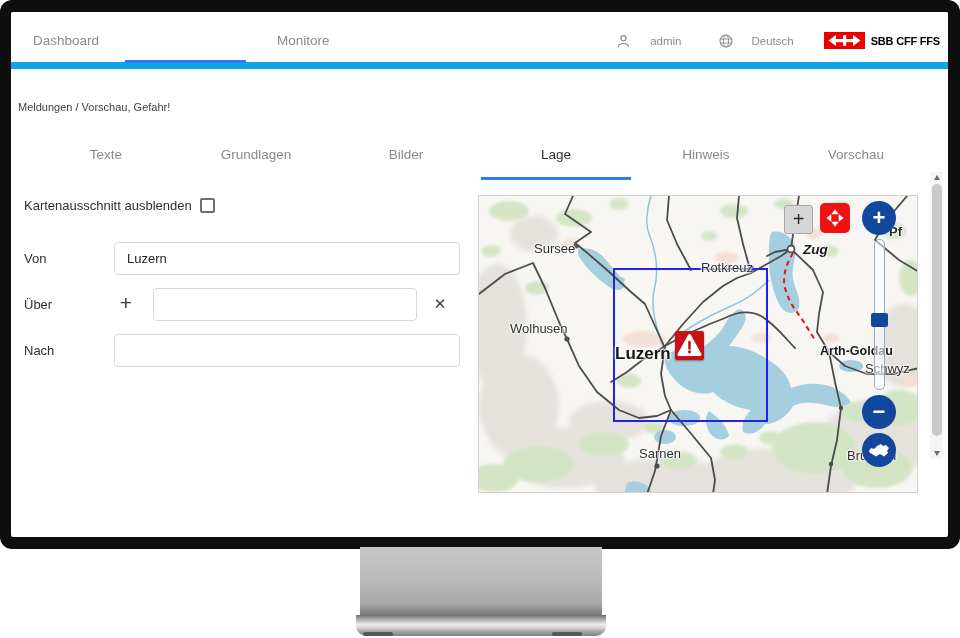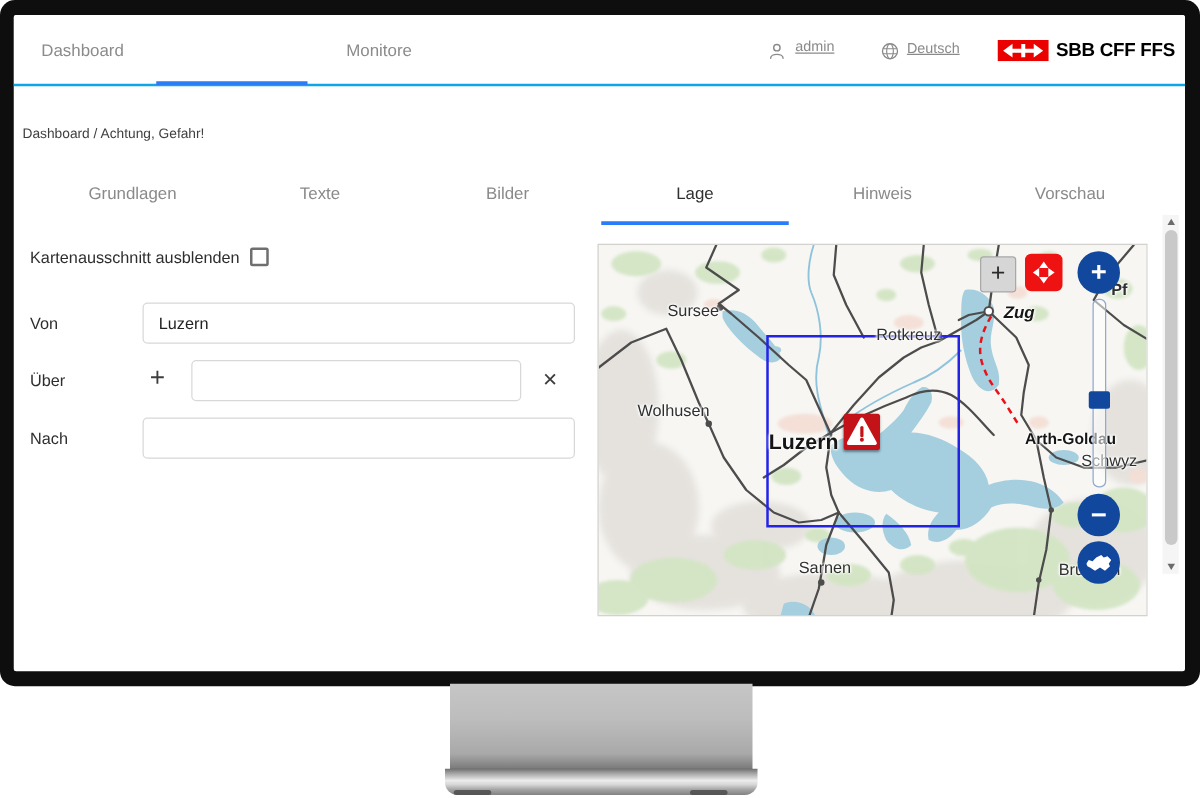--- a/index.html
+++ b/index.html
@@ -14,32 +14,32 @@
   .stand-neck { position:absolute; left:360px; top:547px; width:242px; height:70px;
      background:linear-gradient(180deg,#c6c6c6 0%,#bdbdbd 40%,#a9a9a9 80%,#7d7d7d 96%,#5f5f5f 100%); }
   .stand-base { position:absolute; left:356px; top:615px; width:250px; height:21px;
      border-radius:0 0 10px 10px;
      background:linear-gradient(180deg,#6f6f6f 0%,#9d9d9d 15%,#ececec 45%,#d7d7d7 60%,#a3a3a3 80%,#828282 100%); }
   .foot { position:absolute; bottom:0; width:30px; height:4px; background:#4c4c4c; border-radius:2px; opacity:.85; }
   .foot.l { left:7px; } .foot.r { right:24px; }
 
   
   .navbar { position:absolute; left:0; top:0; width:100%; height:57px; background:#fff;
-            border-bottom:2px solid #0ea5e9; }
+            border-bottom:7px solid #0ea5e9; }
   .nav-item { position:absolute; top:0; height:57px; display:flex; align-items:center;
               font-size:13.5px; color:#8b8b8b; cursor:pointer; }
   .nav-item.active { color:#2f2f2f; }
   .nav-underline { position:absolute; left:114px; bottom:-1px; width:121px; height:3px; background:#2b7cf7; }
   .green-caret { display:inline-block; width:19px; height:10px; background:#1f8a1f;
                  border-radius:0 0 10px 10px; margin-left:5px; transform:translateY(-8px); }
   .nav-right { position:absolute; right:8px; top:0; height:57px; display:flex; align-items:center; }
-  .nav-user, .nav-lang { display:flex; align-items:flex-start; gap:6px; font-size:11.5px; color:#8a8a8a;text-decoration:underline; }
+  .nav-user, .nav-lang { display:flex; align-items:center; gap:18px; font-size:11.5px; color:#8a8a8a; }
   .nav-user { margin-right:36px; } .nav-lang { margin-right:30px; }
   .brand { display:flex; align-items:center; gap:6px; }
-  .brand-text { font-size:15px; font-weight:bold; color:#000; letter-spacing:-.2px; }
+  .brand-text { font-size:11px; font-weight:bold; color:#000; letter-spacing:-.2px; }
 
   
   .breadcrumb { position:absolute; left:7px; top:89px; font-size:11px; color:#3f3f3f; }
 
   
   .tabs { position:absolute; left:20px; top:125px; width:900px; height:34px; display:flex; }
   .tab { flex:1; display:flex; align-items:center; justify-content:center; position:relative;
          font-size:13.5px; color:#8a8a8a; cursor:pointer; }
   .tab.active { color:#303030; }
   .tab.active .tab-underline { position:absolute; left:0; bottom:-9px; width:100%; height:3px; background:#2b7cf7; }
@@ -132,28 +132,28 @@
               <rect x="10" y="7" width="21" height="3.2" fill="#fff"></rect>
               <rect x="19" y="3.2" width="3.2" height="10.6" fill="#fff"></rect>
               <path d="M4.5,8.5 L12,3 L12,14 Z" fill="#fff"></path>
               <path d="M36.5,8.5 L29,3 L29,14 Z" fill="#fff"></path>
             </svg>
             <span class="brand-text">SBB CFF FFS</span>
           </div>
         </div>
       </header>
 
-      <div class="breadcrumb">Dashboard / Achtung, Gefahr!</div>
+      <div class="breadcrumb">Meldungen / Vorschau, Gefahr!</div>
 
       <nav class="tabs">
         <div class="tab">
+            <span>Texte</span>
+          </div>
+        <div class="tab">
             <span>Grundlagen</span>
-          </div>
-        <div class="tab">
-            <span>Texte</span>
           </div>
         <div class="tab">
             <span>Bilder</span>
           </div>
         <div class="tab active">
             <span>Lage</span>
             <span class="tab-underline"></span>
           </div>
         <div class="tab">
             <span>Hinweis</span>

